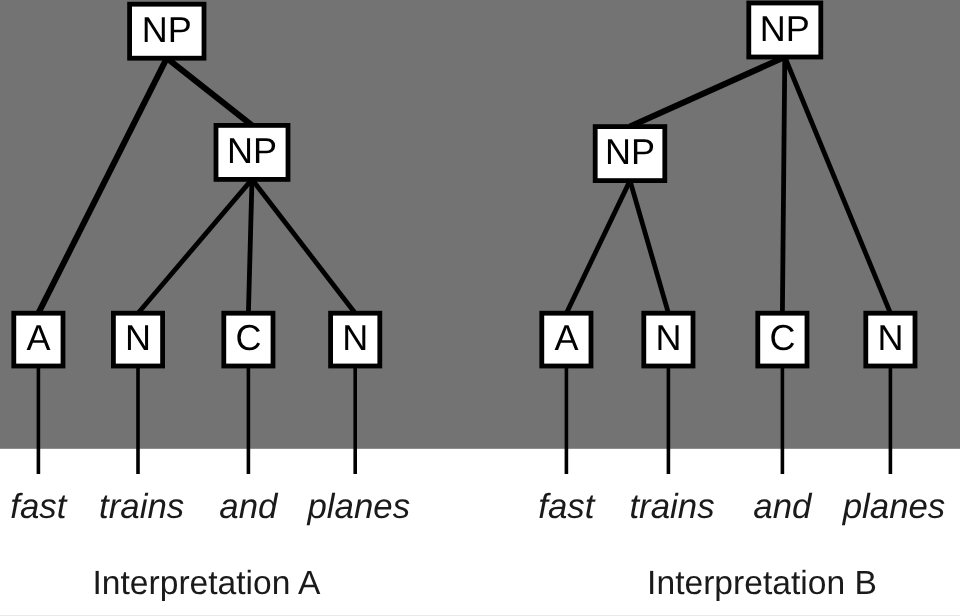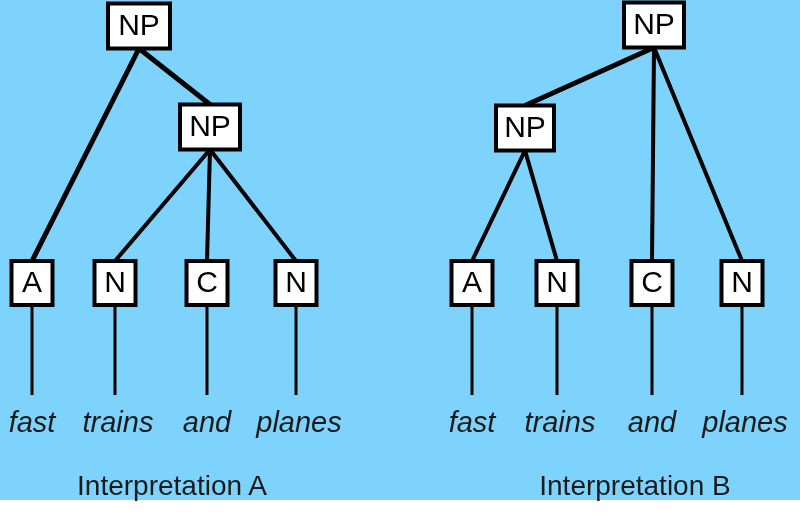--- a/index.html
+++ b/index.html
@@ -11,22 +11,22 @@
   body {
     width: 800px;
     height: 513px;
     overflow: hidden;
     font-family: "Liberation Sans", sans-serif;
     color: #000000;
   }
   #diagram-root {
     position: relative;
     width: 800px;
-    height: 500px;
-    background: #7dd3fc;
+    height: 374px;
+    background: #737373;
   }
   svg.tree-canvas {
     position: absolute;
     top: 0;
     left: 0;
     width: 800px;
     height: 513px;
     display: block;
   }
   .edge-line {

